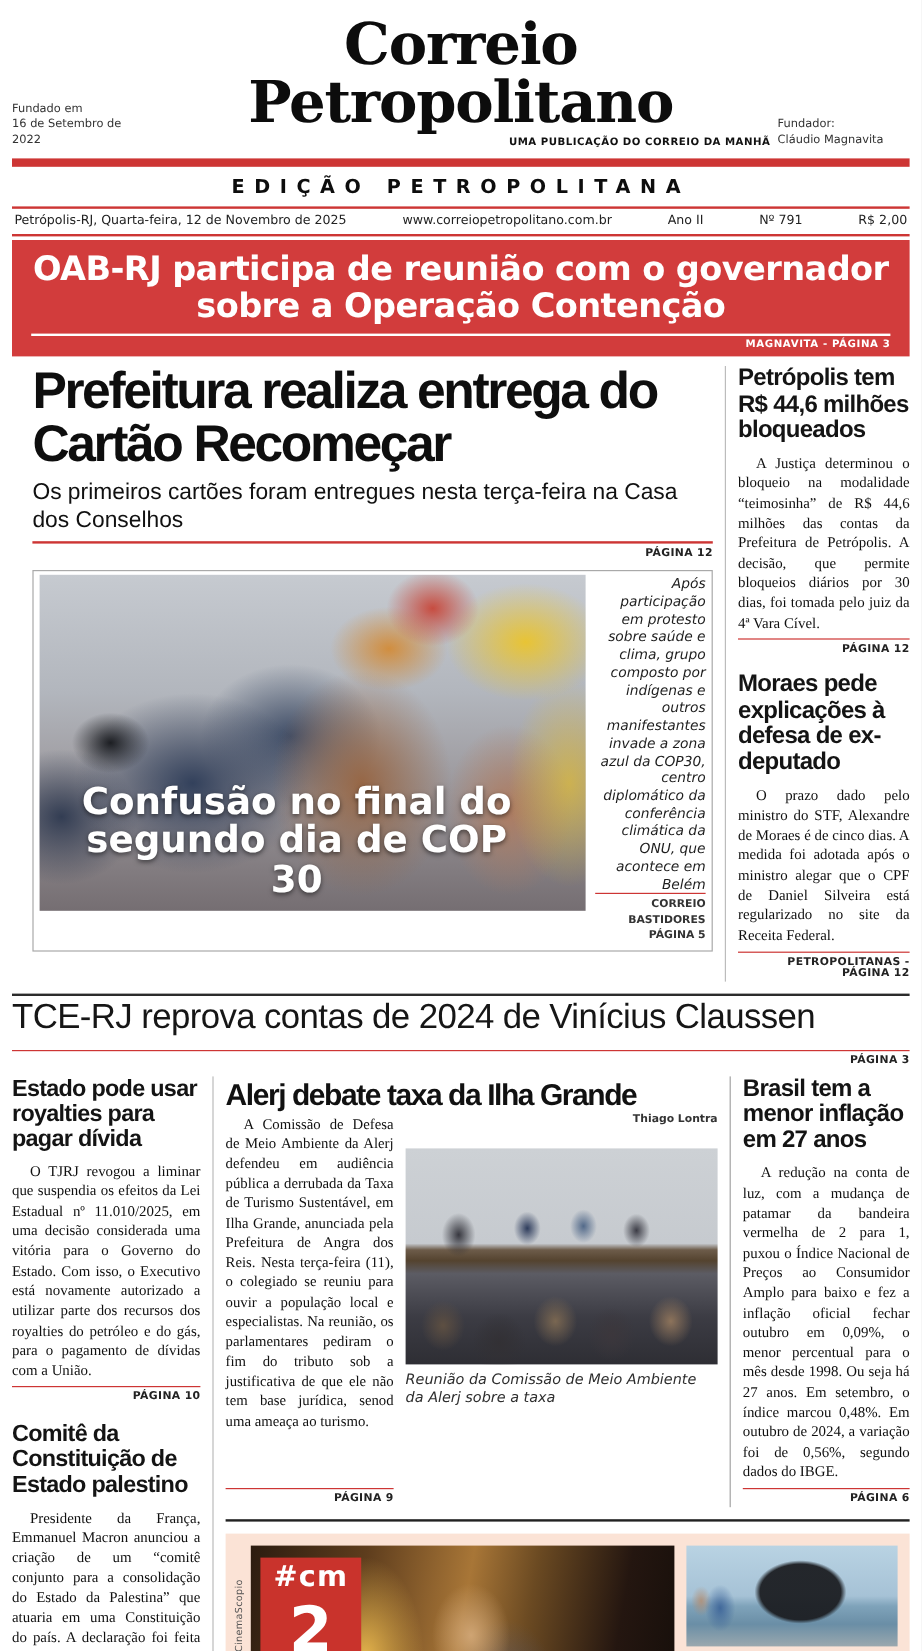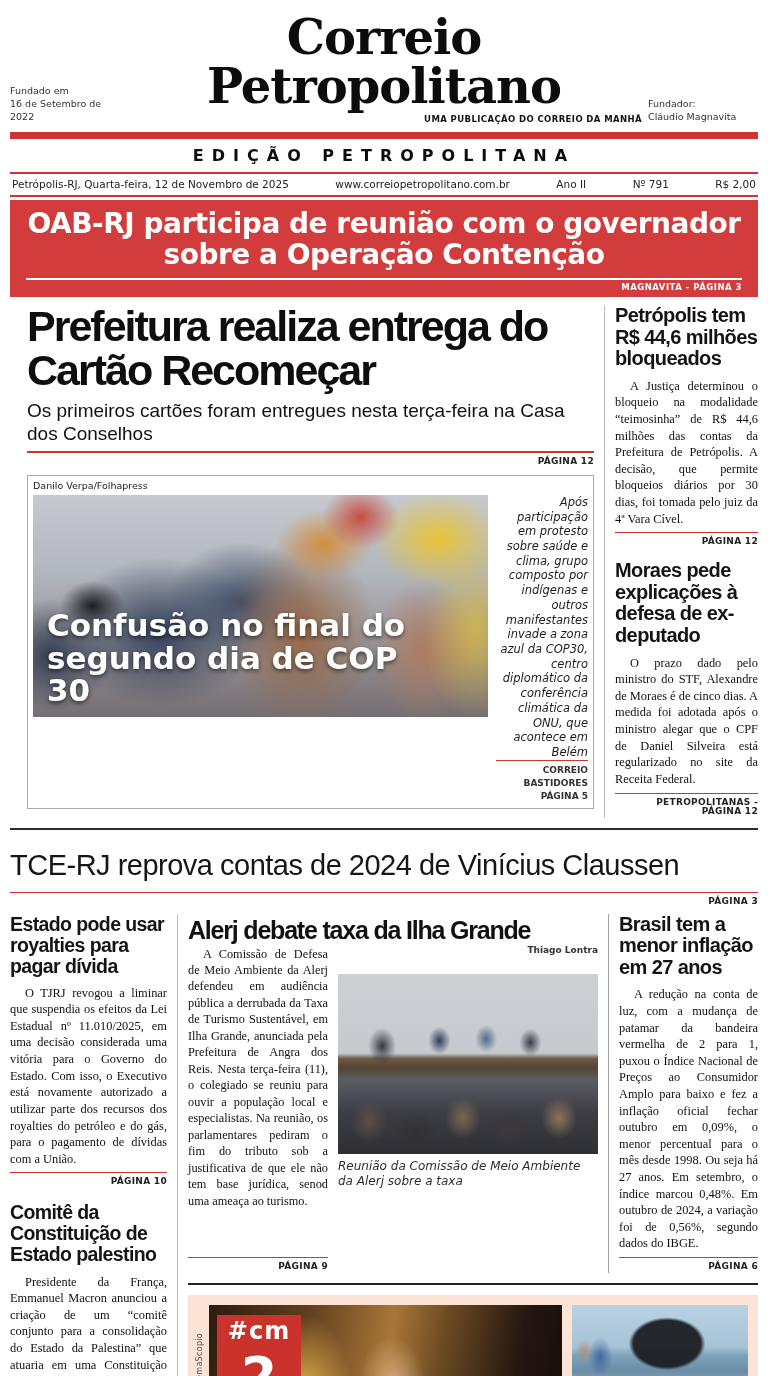--- a/index.html
+++ b/index.html
@@ -32,42 +32,42 @@
   .vfill { margin-top:auto; }
 
   
   .lead-row { display:flex; margin-top:8px;padding-left:17px; }
   .lead-left { flex:1; min-width:0; }
   .lead-h { font:700 43px/1.02 "Liberation Sans", sans-serif; letter-spacing:-2px; color:#0e0e0e; }
   .lead-sub { font:400 19px/1.2 "Liberation Sans", sans-serif; color:#111; margin-top:7px; }
   .photo-box { border:1px solid #a9a9a9; margin-top:7px; padding:3px 5px 5px; }
   .photo-credit { font:500 9.5px/1 "DejaVu Sans", sans-serif; color:#222; padding:2px 0 4px; }
   .photo-row { display:flex; gap:8px; }
-  .cop-photo { flex:1; height:222px; position:relative; overflow:hidden;
+  .cop-photo { flex:1; height:280px; position:relative; overflow:hidden;
     background:
       radial-gradient(55px 45px at 72% 10%, rgba(200,55,40,.85), transparent 70%),
       radial-gradient(70px 50px at 64% 22%, rgba(215,130,30,.8), transparent 70%),
       radial-gradient(95px 70px at 89% 20%, rgba(236,196,40,.92), transparent 70%),
       radial-gradient(70px 120px at 97% 62%, rgba(230,190,40,.65), transparent 72%),
       radial-gradient(100px 125px at 59% 62%, rgba(150,100,65,.95), transparent 75%),
       radial-gradient(70px 95px at 86% 70%, rgba(176,122,92,.92), transparent 75%),
       radial-gradient(46px 36px at 13% 50%, rgba(18,20,24,.92), transparent 70%),
       radial-gradient(130px 100px at 28% 62%, rgba(45,60,88,.95), transparent 75%),
       radial-gradient(100px 80px at 46% 48%, rgba(52,68,96,.9), transparent 75%),
       radial-gradient(85px 75px at 4% 72%, rgba(40,52,76,.9), transparent 75%),
-      linear-gradient(180deg, #c6cad0 0%, #b2b6bd 35%, #9a969a 65%, #756e72 100%); }
+      linear-gradient(180deg, #c6cad0 0%, #b2b6bd 35%, #9a969a 65%, #756e72 100%); text-align: center; }
   .cop-overlay { position:absolute; left:14px; bottom:10px; width:88%; font:700 31px/1.05 "DejaVu Sans", sans-serif; color:#fff; text-shadow:0 2px 4px rgba(0,0,0,.55); }
   .cop-side { width:92px; display:flex; flex-direction:column; }
   .cop-side-text { font:italic 500 11.5px/1.28 "DejaVu Sans", sans-serif; text-align:right; color:#1d1d1d; }
   .cop-ref { font:700 9px/1.45 "DejaVu Sans", sans-serif; text-align:right; color:#333; padding-top:3px; }
   .lead-right { width:154px; border-left:1px solid #bcbcbc; margin-left:10px; padding-left:10px; }
   .lead-right article + article { margin-top:12px; }
 
   
-  .tce { border-top:2px solid #2b2b2b; margin-top:10px; padding-top:19px; }
+  .tce { border-top:2px solid #2b2b2b; margin-top:10px; padding-top:2px; }
   .tce-h { font:400 29px/1 "Liberation Sans", sans-serif; letter-spacing:-.5px; color:#161616; padding:2px 0 7px; }
 
   
   .lower { display:flex; margin-top:6px; }
   .col-left { width:168px; border-right:1px solid #bcbcbc; padding-right:10px; margin-right:10px; }
   .col-left .art-title { font-size:19.5px; }
   .col-left article + article { margin-top:14px; }
   .col-main { flex:1; min-width:0; }
 
   .mid-row { display:flex; border-bottom:2.5px solid #222; padding-bottom:10px; }
@@ -151,21 +151,20 @@
   </section>
 
   <section class="lead-row">
     <div class="lead-left">
       <h2 class="lead-h">Prefeitura realiza entrega do Cartão Recomeçar</h2>
       <p class="lead-sub">Os primeiros cartões foram entregues nesta terça-feira na Casa dos Conselhos</p>
       <div class="rule-red"></div>
       <div class="page-label">PÁGINA 12</div>
 
       <div class="photo-box">
-        <div class="photo-credit">Danilo Verpa/Folhapress</div>
         <div class="photo-row">
           <div class="cop-photo">
             <div class="cop-overlay">Confusão no final do segundo dia de COP 30</div>
           </div>
           <aside class="cop-side">
             <p class="cop-side-text">Após participação em protesto sobre saúde e clima, grupo composto por indígenas e outros manifestantes invade a zona azul da COP30, centro diplomático da conferência climática da ONU, que acontece em Belém</p>
             <div class="rule-red-thin vfill"></div>
             <div class="cop-ref">CORREIO BASTIDORES PÁGINA 5</div>
           </aside>
         </div>

